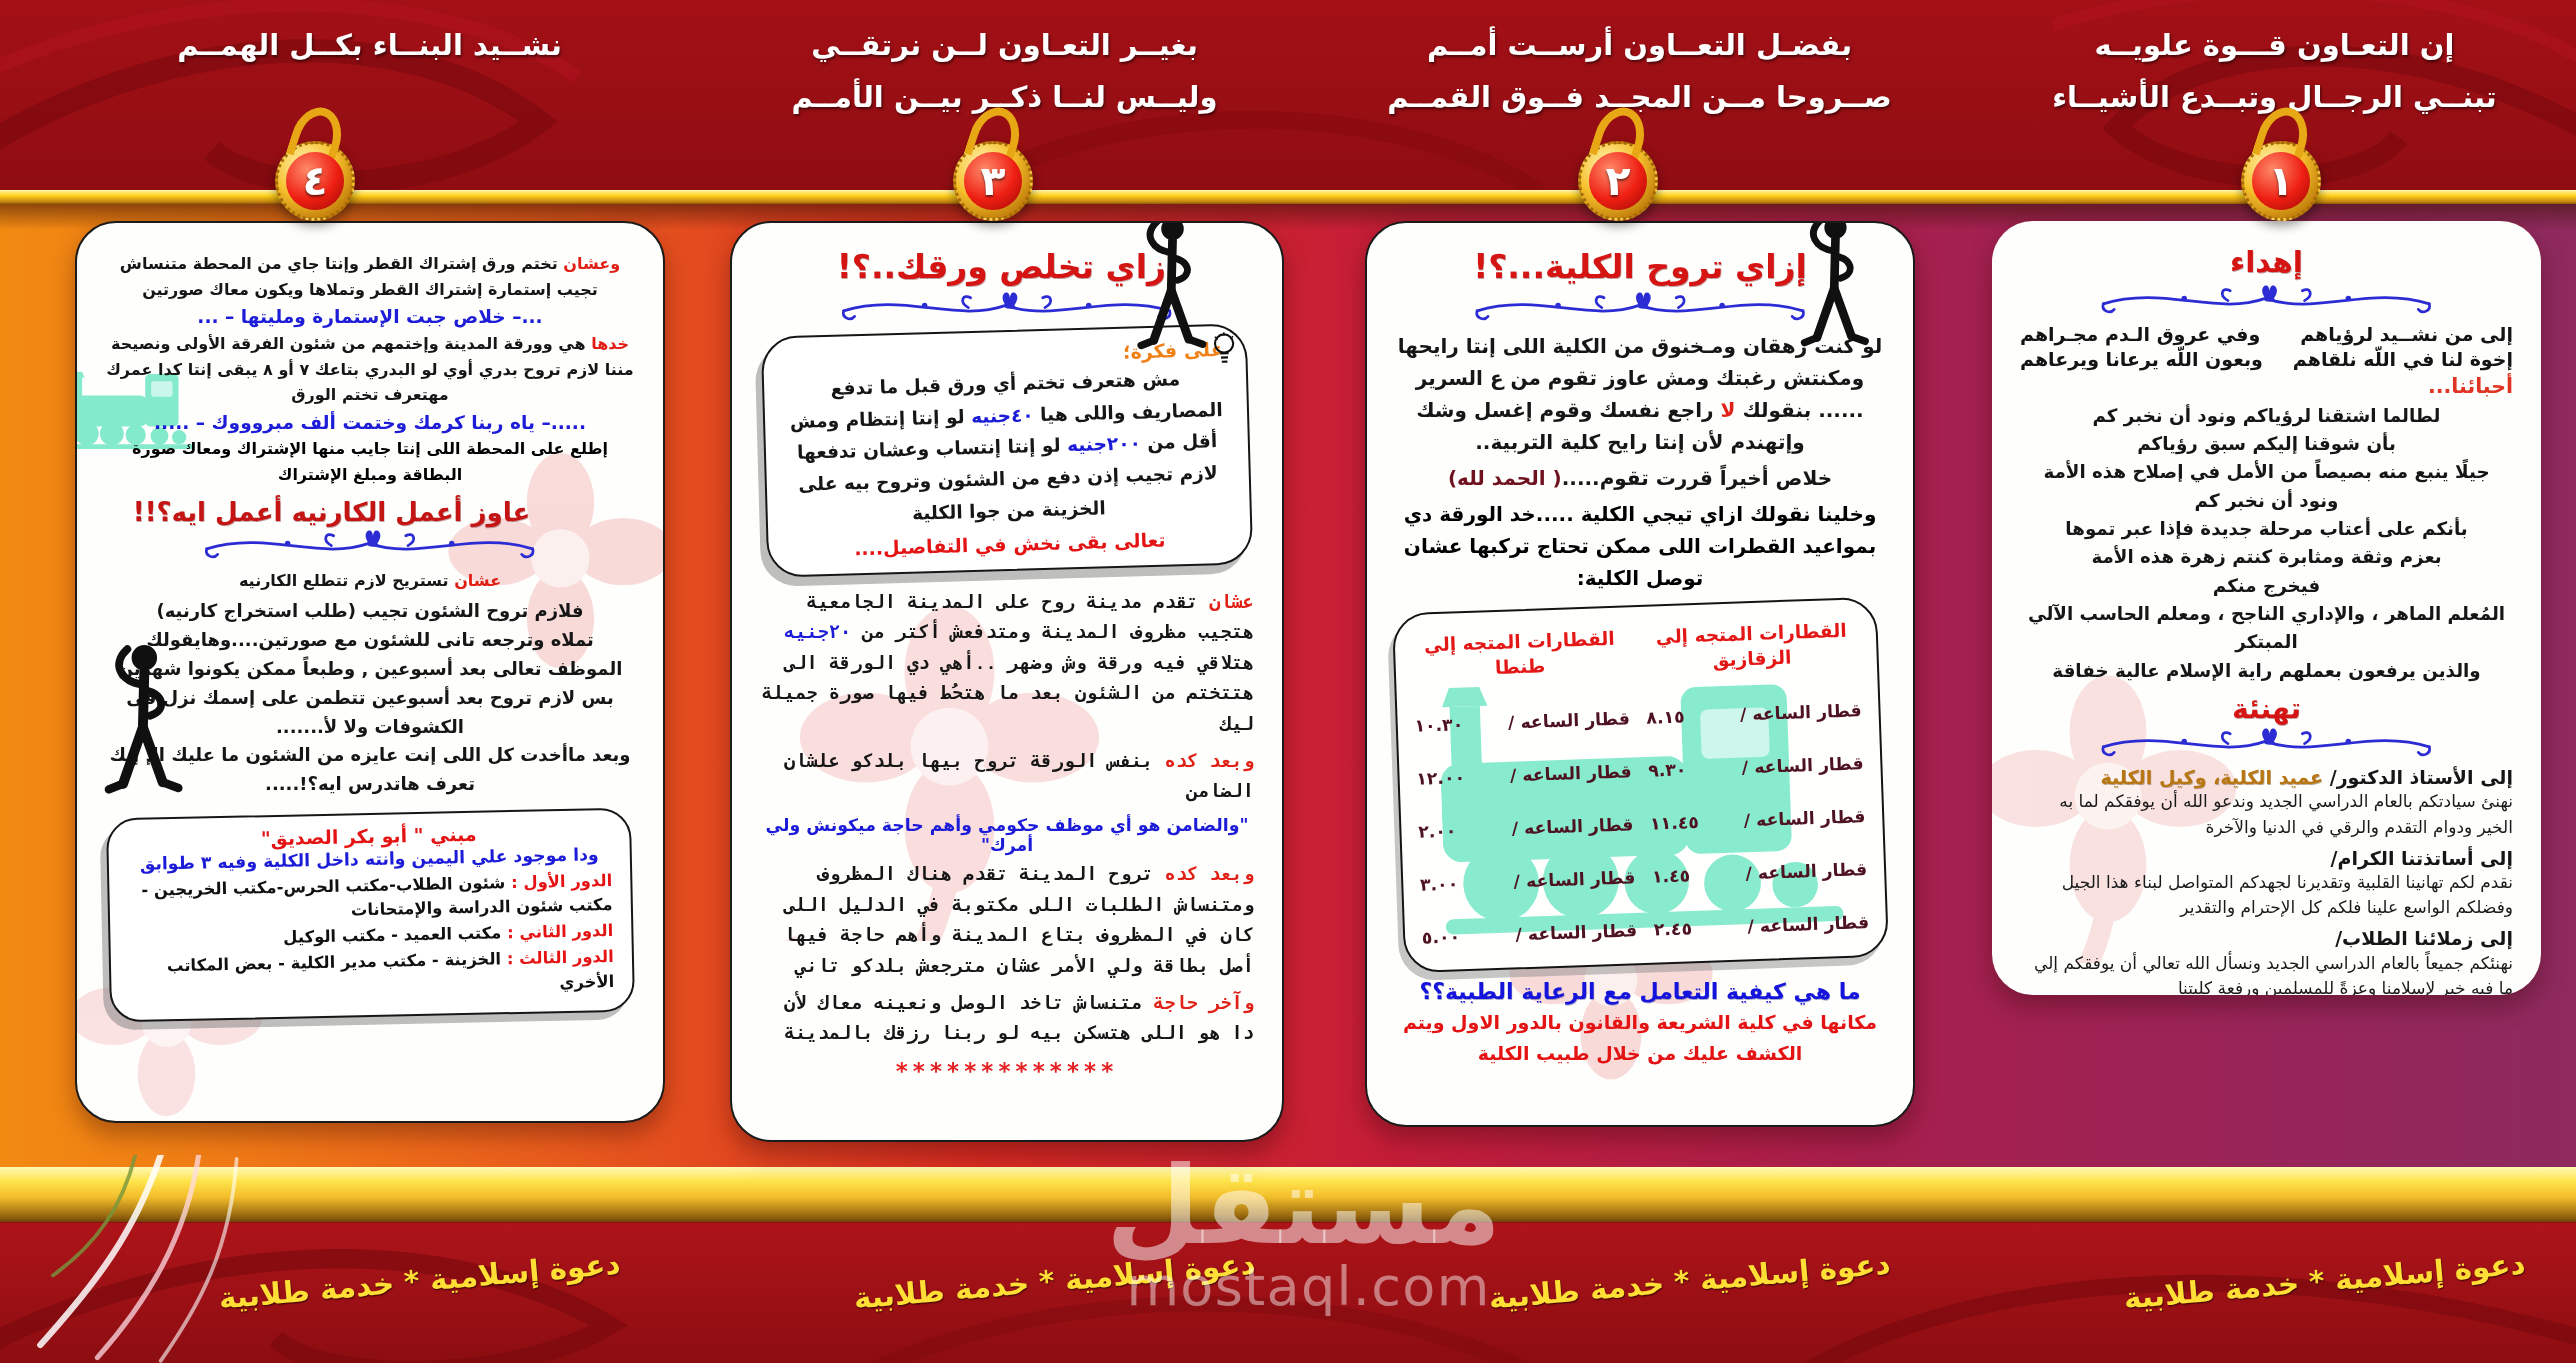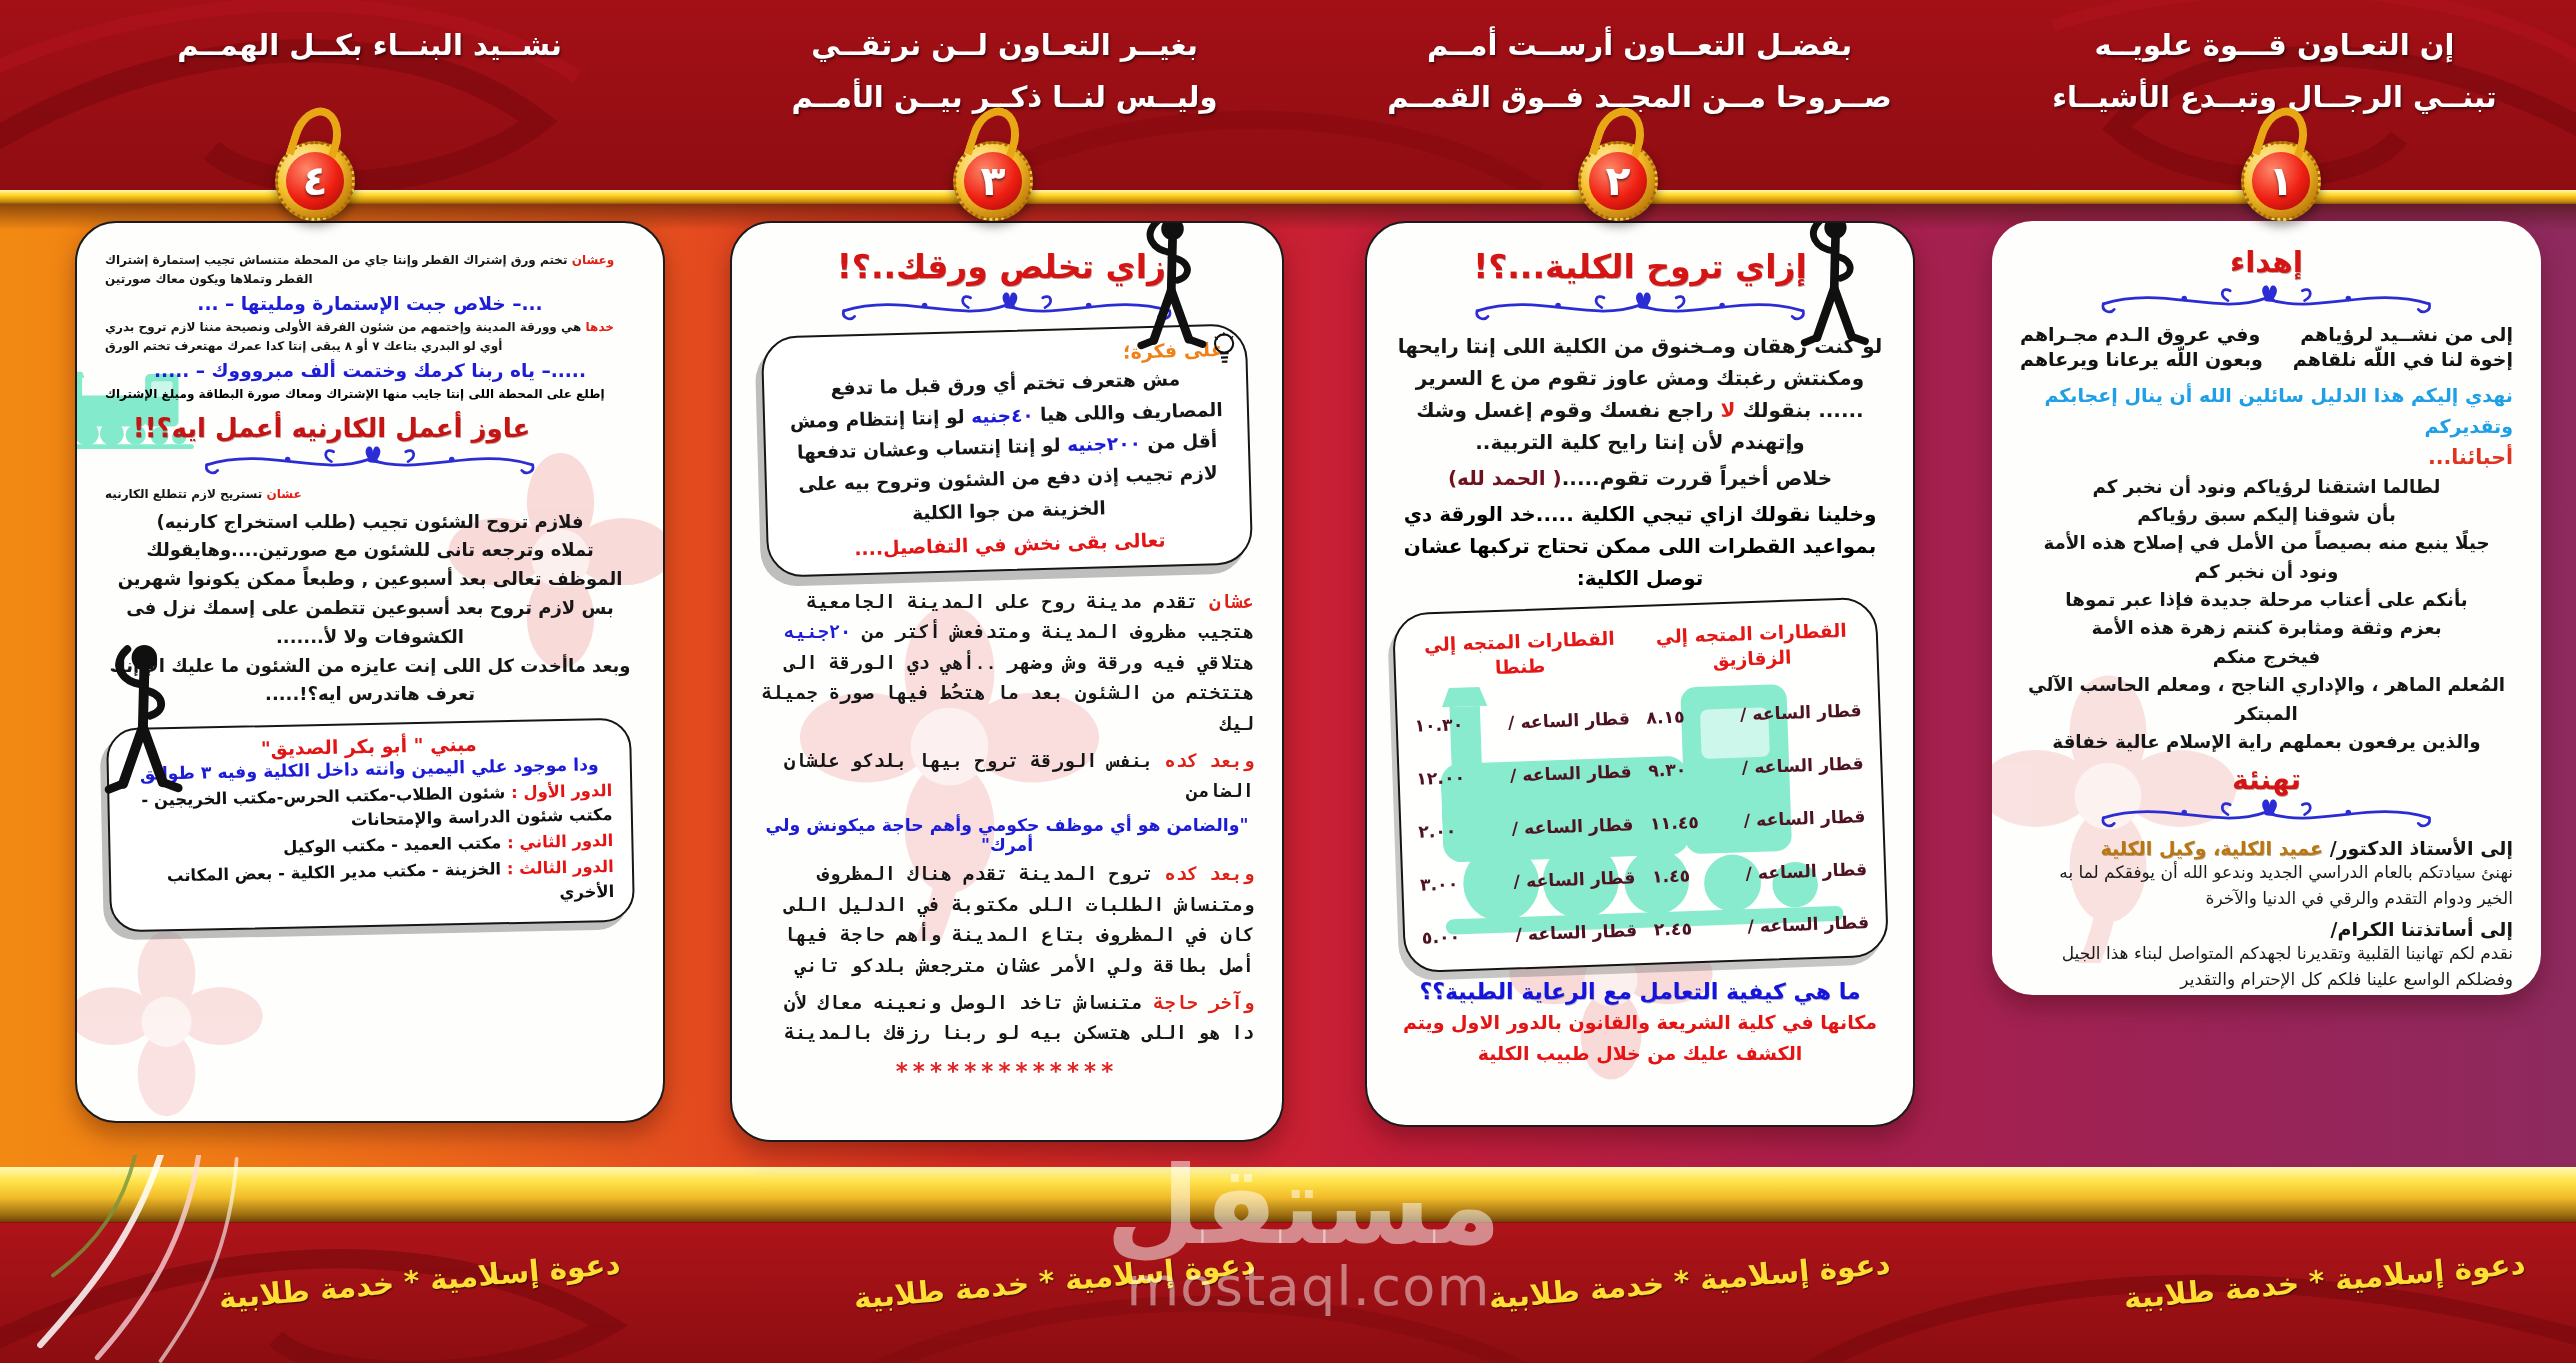--- a/index.html
+++ b/index.html
@@ -79,21 +79,21 @@
   .notebox{position:relative;border:2.6px solid #161616;border-radius:36px;transform:rotate(-1.6deg);
            padding:11.5px 22px 14px;margin:1.3px 3.8px 18px;box-shadow:-6.4px 9px 0 rgba(125,125,125,.5);background:#fff;z-index:1;}
   .notehead{color:#f08018;font-weight:bold;font-size:19px;margin:0 0 2.6px;}
   .bulb{position:absolute;top:5.1px;left:auto;right:7.7px;width:28px;height:42px;}
   .notebody{font-size:18.6px;line-height:1.7;text-align:center;font-weight:bold;margin:0;}
   .notefoot{color:#e41414;font-weight:bold;font-size:19px;text-align:center;margin:6.4px 0 0;}
   .p3p{font-size:18.6px;line-height:1.64;text-align:right;font-weight:bold;margin:6.4px 0;font-family:Liberation Mono, monospace;}
   .bluq{color:#1b1bd8;font-weight:bold;font-size:17.3px;text-align:center;margin:2.6px 0;}
   .stars{color:#e42424;text-align:center;font-size:23px;letter-spacing:5.1px;margin-top:7.7px;font-weight:bold;}
   
-  .p4p{font-size:12px;line-height:1.6;text-align:left;font-weight:bold;margin:3.8px 0;}
+  .p4p{font-size:16px;line-height:1.6;text-align:center;font-weight:bold;margin:3.8px 0;}
   .dlg{color:#1d1dd8;font-weight:bold;font-size:18.6px;text-align:center;margin:3.8px 0;}
   .sub4{color:#c41414;font-size:26px;font-weight:bold;text-align:center;margin:9px 77px 0 0;text-shadow:0.6px 1.3px 0.6px rgba(90,0,0,.35);}
   .l4{font-size:18px;font-weight:bold;text-align:center;line-height:1.6;color:#161616;}
   .bldg{border:2.6px solid #161616;border-radius:31px;transform:rotate(-1.2deg);padding:10.3px 18px 14px;
         margin:14px 2.6px 0;box-shadow:-6.4px 7.7px 0 rgba(125,125,125,.5);background:#fff;position:relative;z-index:1;}
   .bt{color:#e41414;font-weight:bold;font-size:19px;text-align:center;margin:0;}
   .bs{color:#1b1bd8;font-weight:bold;font-size:17.3px;text-align:center;margin:1.3px 0 5.1px;}
   .flrow{font-size:16.4px;line-height:1.5;font-weight:bold;margin:1.3px 0;color:#111;}
   .flrow .lab{color:#e41414;}
   
@@ -203,21 +203,20 @@
         </g>
     </svg>
     <div class="verse">
       <span>إلى من نشــيد لرؤياهم</span>
       <span>وفي عروق الـدم مجـراهم</span>
     </div>
     <div class="verse">
       <span>إخوة لنا في اللّه نلقاهم</span>
       <span>وبعون اللّه يرعانا ويرعاهم</span>
     </div>
-    <p class="ded">نهدي إليكم هذا الدليل سائلين الله أن ينال إعجابكم وتقديركم</p>
     <p class="dear">أحبائنا...</p>
     <div class="b1line">لطالما اشتقنا لرؤياكم ونود أن نخبر كم</div>
     <div class="b1line">بأن شوقنا إليكم سبق رؤياكم</div>
     <div class="b1line">جيلًا ينبع منه بصيصاً من الأمل في إصلاح هذه الأمة</div>
     <div class="b1line">ونود أن نخبر كم</div>
     <div class="b1line">بأنكم على أعتاب مرحلة جديدة فإذا عبر تموها</div>
     <div class="b1line">بعزم وثقة ومثابرة كنتم زهرة هذه الأمة</div>
     <div class="b1line">فيخرج منكم</div>
     <div class="b1line">المُعلم الماهر ، والإداري الناجح ، ومعلم الحاسب الآلي المبتكر</div>
     <div class="b1line">والذين يرفعون بعملهم راية الإسلام عالية خفاقة</div>

